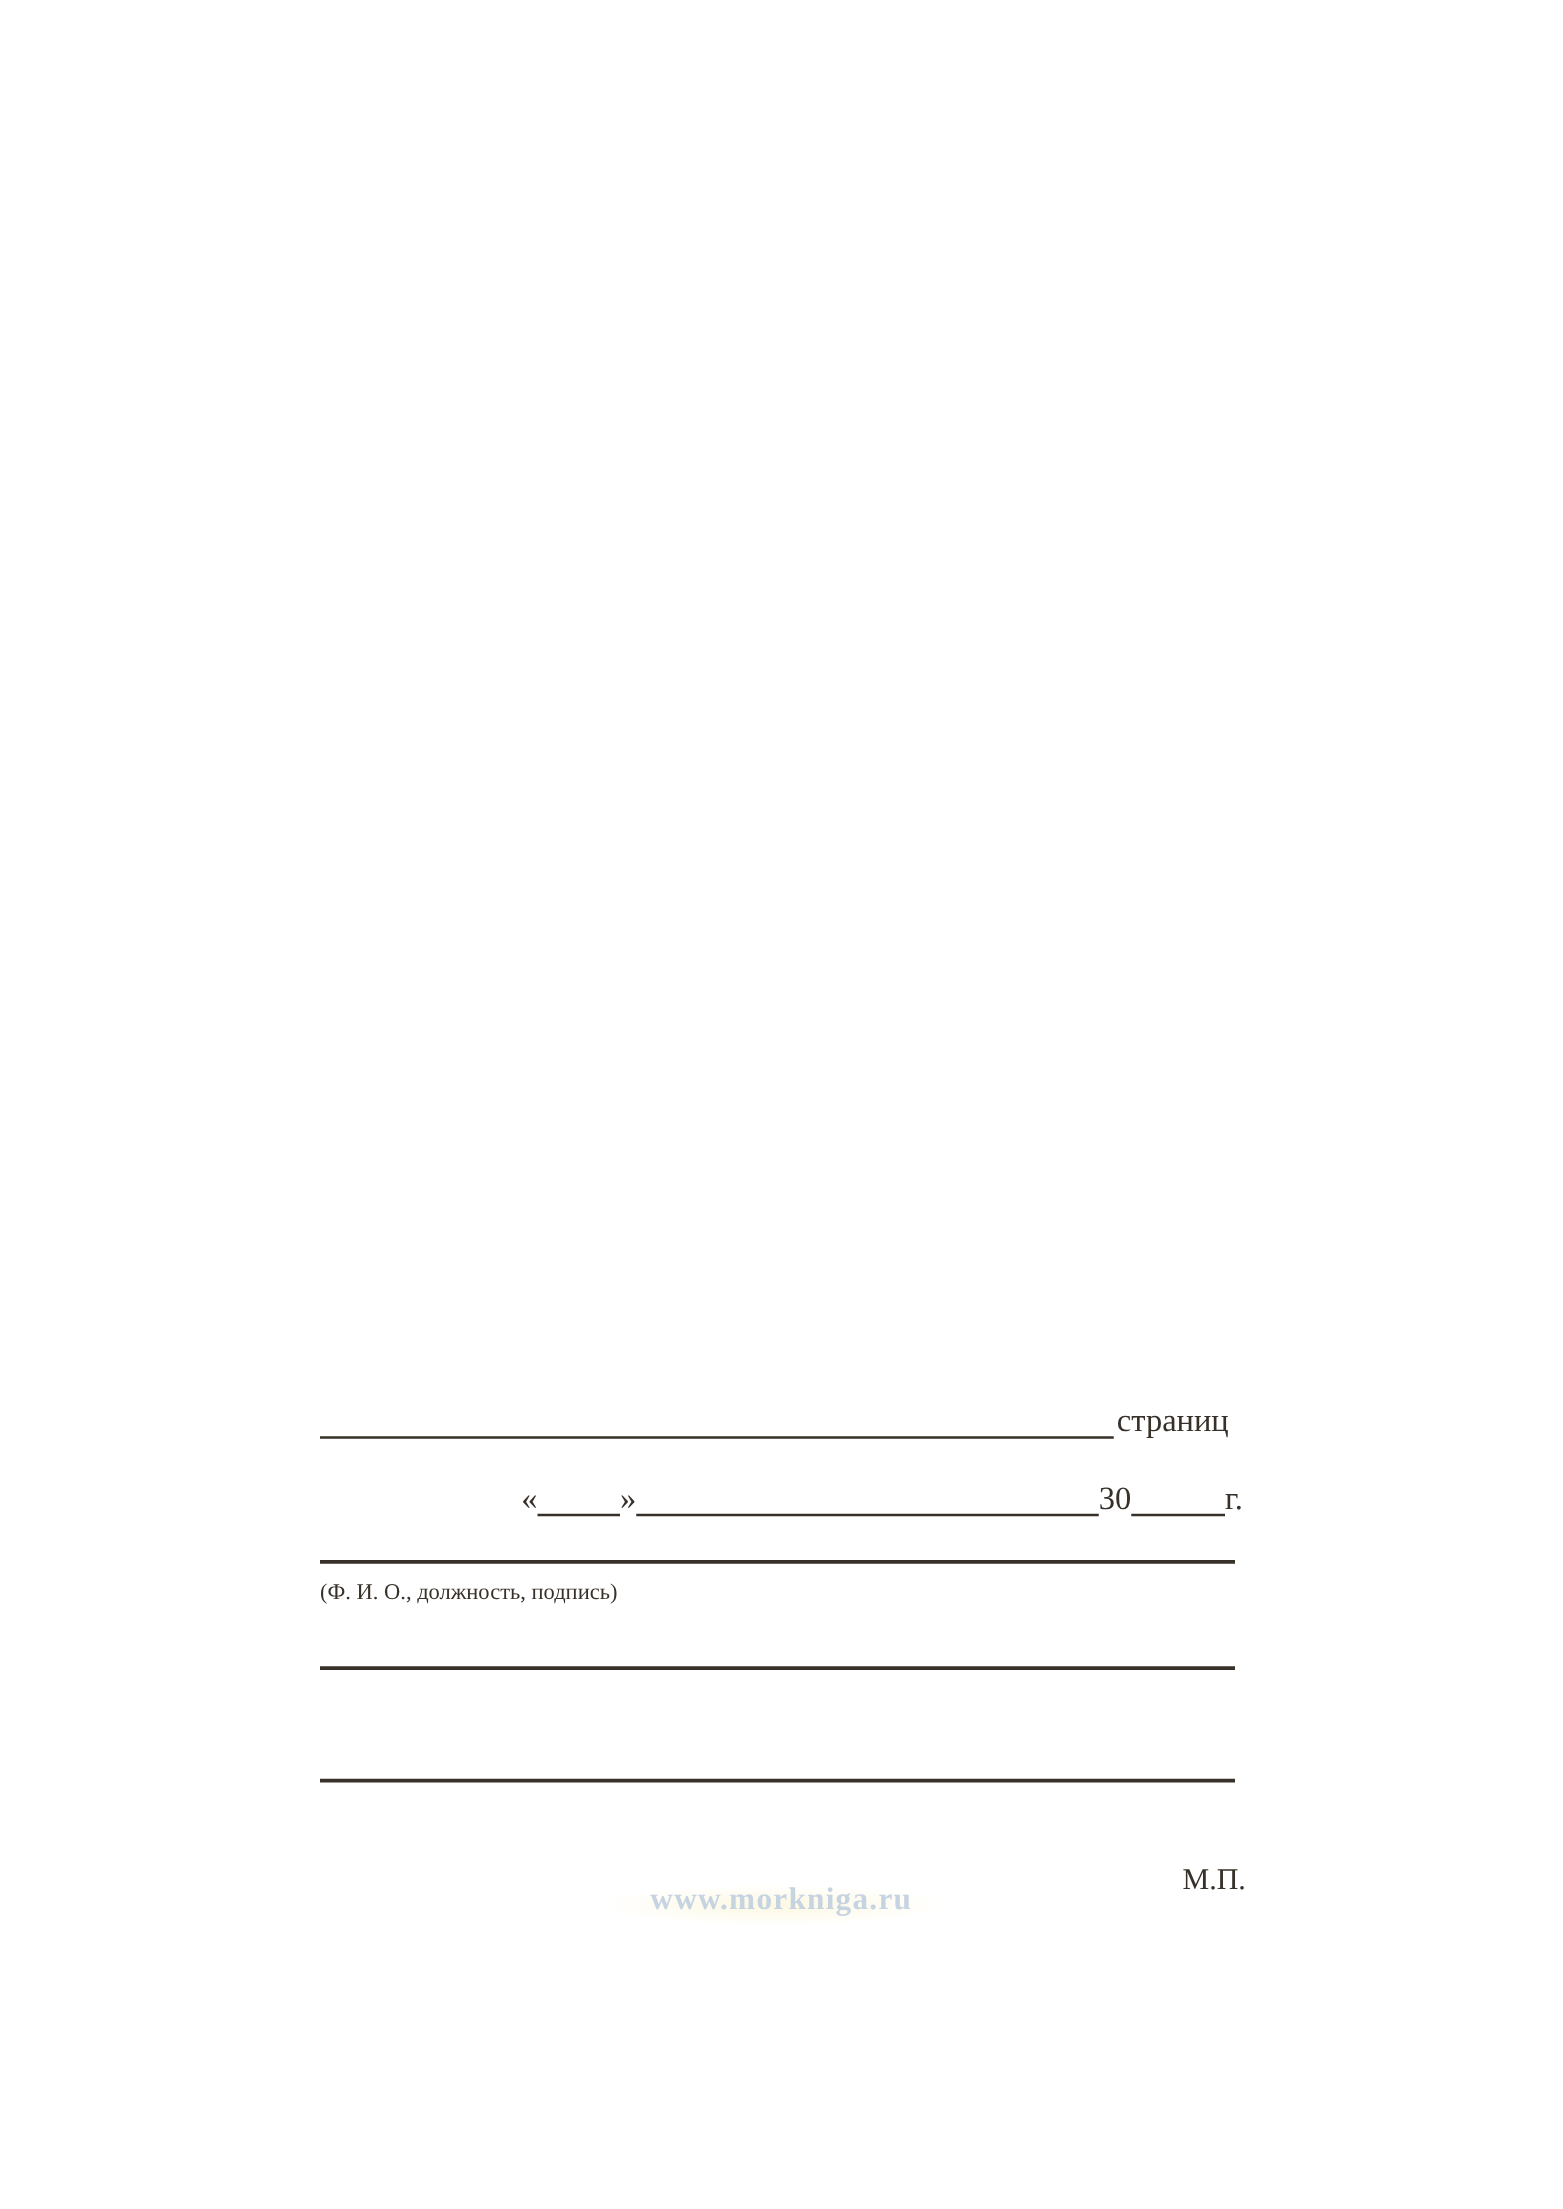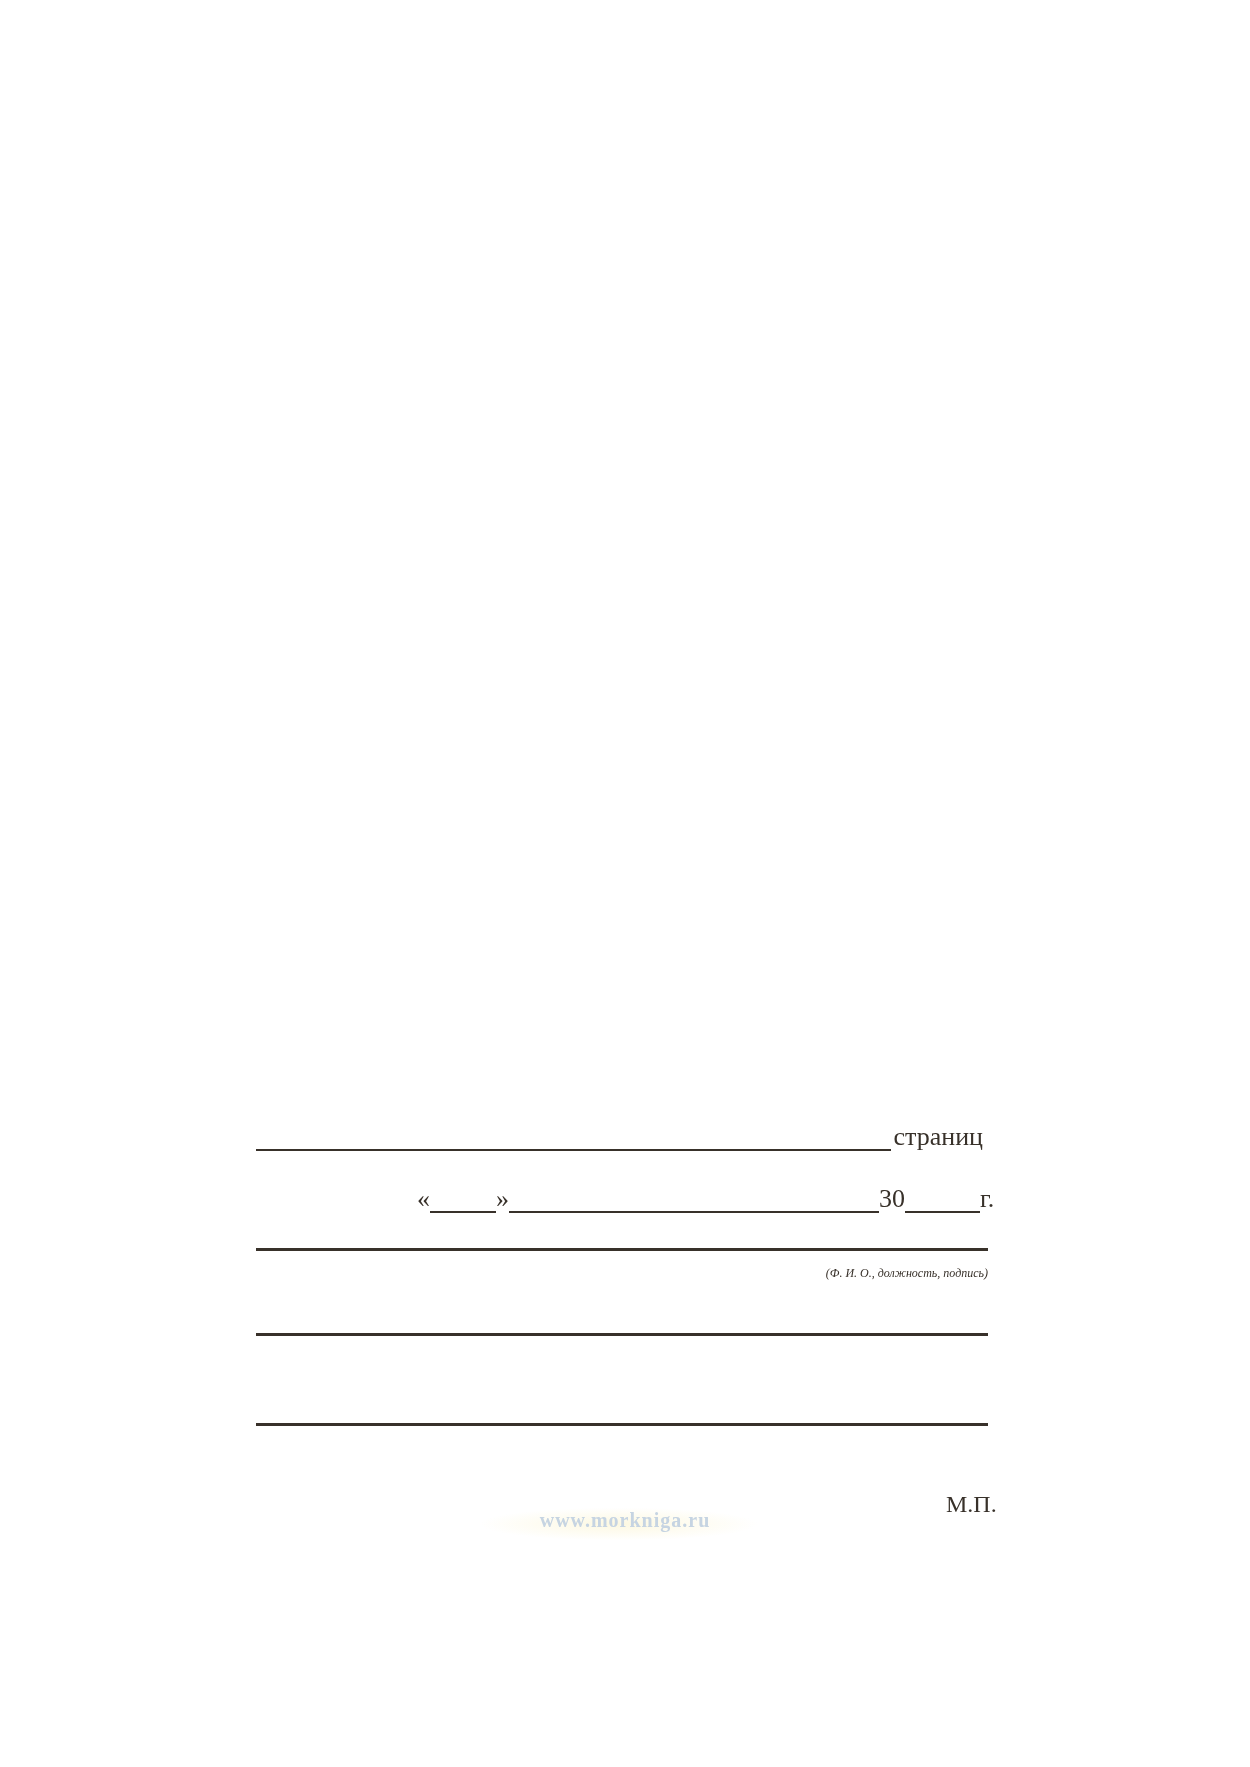--- a/index.html
+++ b/index.html
@@ -39,30 +39,30 @@
   .word{flex:0 0 auto;}
   .rule{
     position:absolute;left:256px;width:732px;height:0;
     border-top:3px solid var(--ink);
   }
   .rule-1{top:1248px;}
   .rule-2{top:1333px;}
   .rule-3{top:1423px;}
   .caption{
     position:absolute;left:256px;top:1258px;width:732px;
-    text-align:right;font-size:12px;line-height:30px;font-style:italic;
+    text-align:left;font-size:18px;line-height:30px;
   }
   .mp{
     position:absolute;left:946px;top:1489px;
     font-size:24px;line-height:30px;
   }
   .watermark{
     position:absolute;left:470px;top:1500px;width:310px;
     text-align:center;
-    font-size:20px;font-weight:bold;line-height:40px;
+    font-size:25px;font-weight:bold;line-height:40px;
     color:var(--watermark);
     letter-spacing:1px;
     background:radial-gradient(ellipse 60% 55% at 48% 60%, rgba(252,247,220,0.85), rgba(255,255,255,0) 75%);
   }
 </style>
 </head>
 <body>
 
 <div class="page">
 

